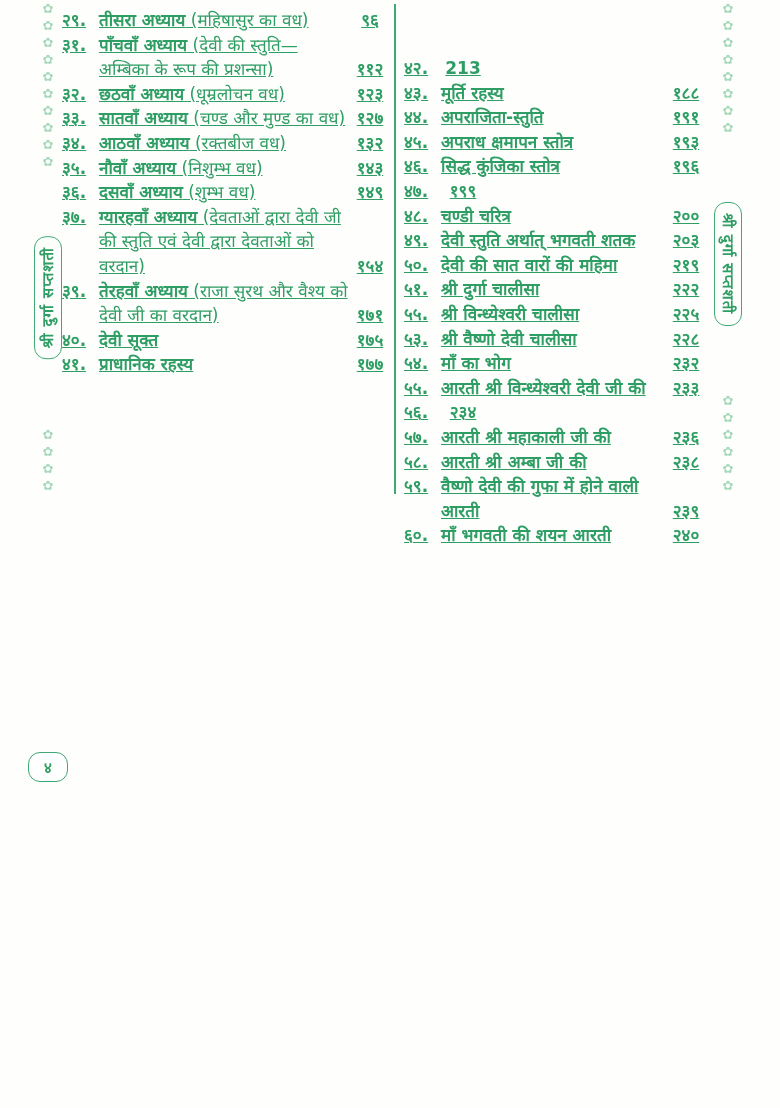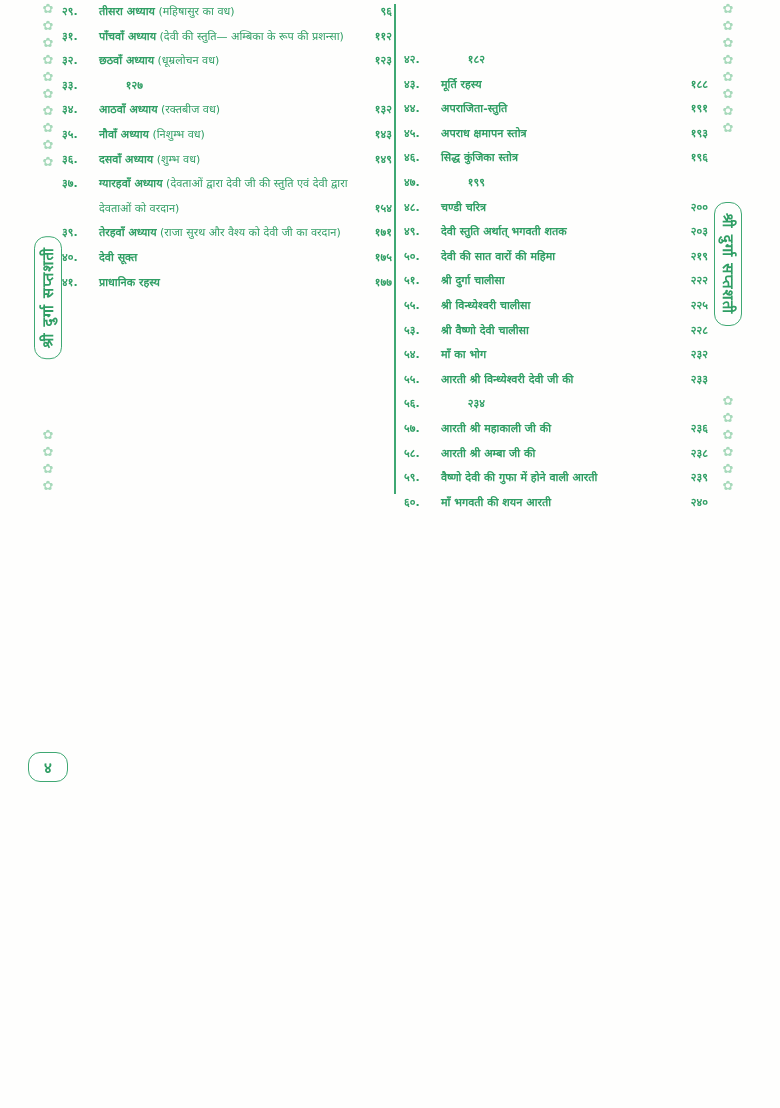--- a/index.html
+++ b/index.html
@@ -22,41 +22,42 @@
   .toc-wrap{
     position:absolute;
     left:0; top:296; width:780px; height:500px;
   }
   .divider{
     position:absolute;
     left:394px; top:4px; width:2px; height:490px;
     background:var(--line);
   }
   .col{
-    position:absolute; top:0;
-    font-size:11px;
+    position:absolute; top:8px;
+    font-size:17px;
+    text-decoration:underline;
   }
   .col-left{ left:62px;  width:330px; }
   .col-right{ left:404px; width:304px;margin-top:48px; }
 
   .row{
     display:flex; align-items:flex-start;
     line-height:24.6px;
   }
   .row .num{
     flex:0 0 37px;
     font-weight:bold;
     white-space:nowrap;
   }
   .row .txt{ flex:1 1 auto; }
   .row .txt b{ font-weight:bold; }
   .row .txt .desc{ font-weight:normal; }
   .row .pg{
     flex:0 0 44px;
-    text-align:right;
+    text-align:center;
     align-self:flex-end;
     font-weight:bold;
     white-space:nowrap;
   }
 
   
   .rail{
     position:absolute; top:0; height:494px; width:36px;
     display:flex; flex-direction:column; align-items:center;
     justify-content:space-between;
@@ -133,20 +134,21 @@
           <span class="txt"><b>पाँचवाँ अध्याय</b><span class="desc"> (देवी की स्तुति— अम्बिका के रूप की प्रशन्सा)</span></span>
           <span class="pg">११२</span>
         </div>
         <div class="row">
           <span class="num">३२.</span>
           <span class="txt"><b>छठवाँ अध्याय</b><span class="desc"> (धूम्रलोचन वध)</span></span>
           <span class="pg">१२३</span>
         </div>
         <div class="row">
           <span class="num">३३.</span>
+          <span class="txt"><b>सातवाँ अध्याय</b><span class="desc"> (चण्ड और मुण्ड का वध)</span></span>
           <span class="pg">१२७</span>
         </div>
         <div class="row">
           <span class="num">३४.</span>
           <span class="txt"><b>आठवाँ अध्याय</b><span class="desc"> (रक्तबीज वध)</span></span>
           <span class="pg">१३२</span>
         </div>
         <div class="row">
           <span class="num">३५.</span>
           <span class="txt"><b>नौवाँ अध्याय</b><span class="desc"> (निशुम्भ वध)</span></span>
@@ -177,21 +179,21 @@
           <span class="txt"><b>प्राधानिक रहस्य</b></span>
           <span class="pg">१७७</span>
         </div>
       </div>
 
     <div class="divider"></div>
 
     <div class="col col-right">
         <div class="row">
           <span class="num">४२.</span>
-          <span class="pg">१८२</span>
+          <span class="pg">213</span>
         </div>
         <div class="row">
           <span class="num">४३.</span>
           <span class="txt"><b>मूर्ति रहस्य</b></span>
           <span class="pg">१८८</span>
         </div>
         <div class="row">
           <span class="num">४४.</span>
           <span class="txt"><b>अपराजिता-स्तुति</b></span>
           <span class="pg">१९१</span>

